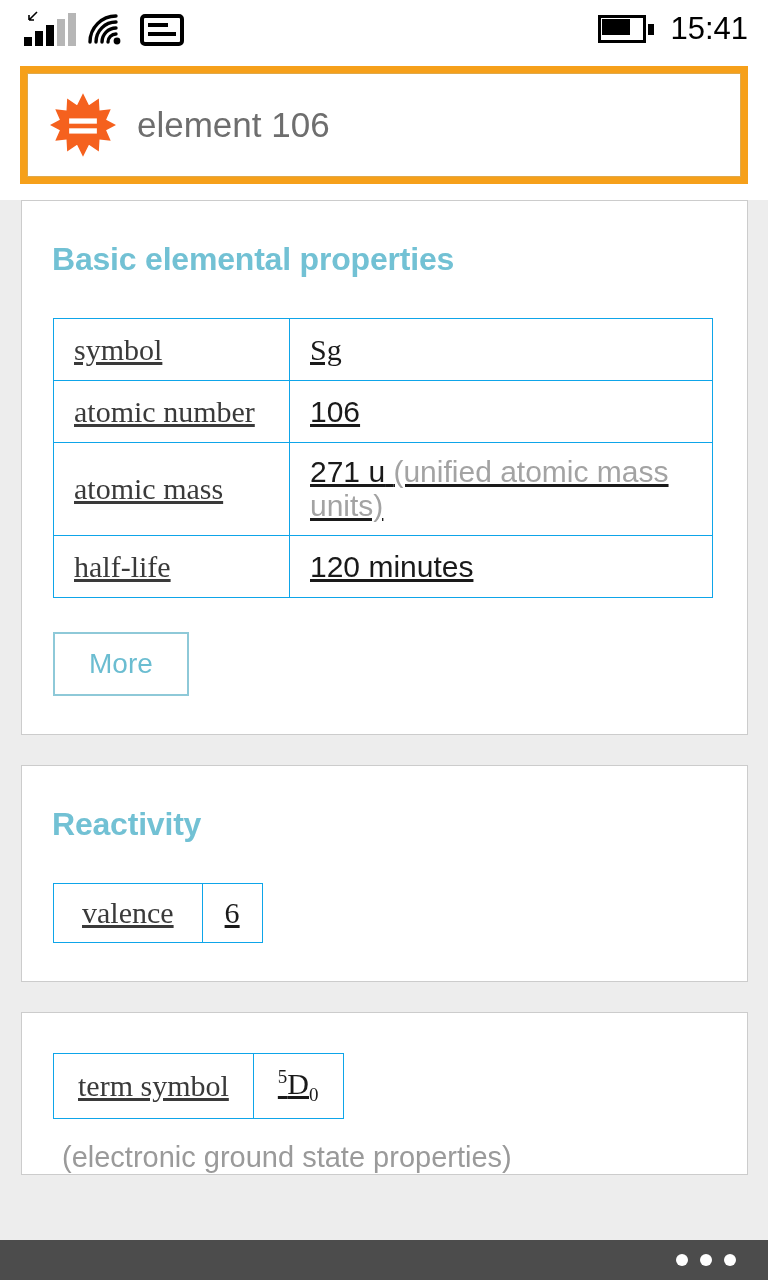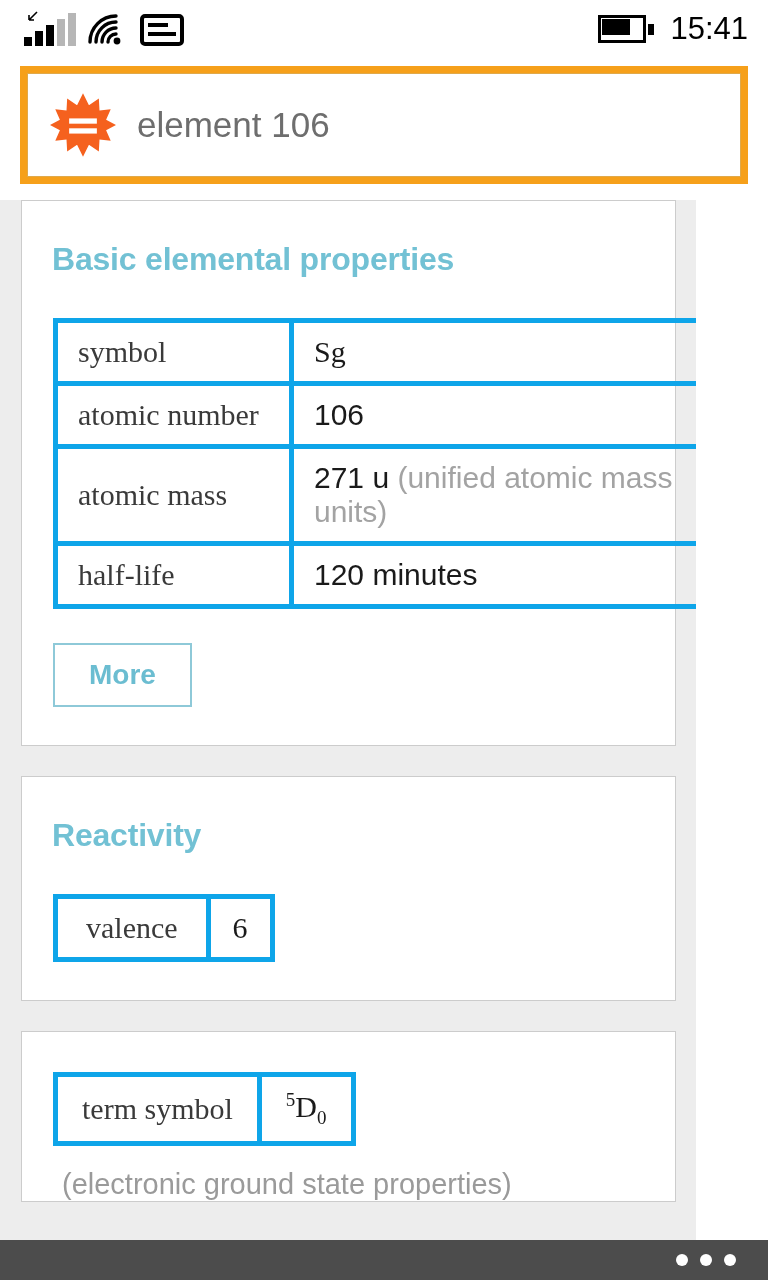--- a/index.html
+++ b/index.html
@@ -48,41 +48,42 @@
   #search-input{
     flex:1 1 auto;
     border:none; outline:none; background:transparent;
     font-family:"Liberation Sans", sans-serif;
     font-size:35px; color:#6e6e6e;
     margin-left:21px; padding:0;
   }
 
   
   #content{
-    position:absolute; top:200px; left:0; width:696px; height:1040px;
+    position:absolute; top:200px; left:0; width:768px; height:1040px;
     background:#ededed; overflow:hidden;
   }
   .card{
     background:#ffffff;
     border:1px solid #cccccc;
     margin:0 20px 30px 21px;
   }
   .card-title{
     color:#72c1d4;
     font-size:32px; font-weight:bold;
     padding:40px 0 0 30px;
     letter-spacing:-0.2px;
   }
   .card-body{ padding:40px 0 38px 31px; }
 
   table.prop{ border-collapse:collapse; }
   table.prop td{
-    border:5px solid #0ea5e9;
+    border:1px solid #0ea5e9;
     padding:12px 20px;
     vertical-align:middle;
+    text-decoration:underline;
   }
   td.lbl{
     font-family:"Liberation Serif", serif;
     font-size:30px; color:#3a3a3a;
     white-space:nowrap;
   }
   td.val{
     font-family:"Liberation Sans", sans-serif;
     font-size:30px; color:#1a1a1a;
   }
@@ -92,21 +93,21 @@
   #basic-table{ width:660px; }
   #basic-table td.lbl{ width:236px; }
   #basic-table td{ height:62px; }
 
   .btn-more{
     display:inline-block;
     margin-top:34px;
     border:2px solid #8ec9d8;
     background:#ffffff;
     color:#6bbdd1;
-    font-size:28px; font-weight:bold;
+    font-size:28px; font-weight:normal;
     padding:14px 34px;
     font-family:"Liberation Sans", sans-serif;
     cursor:pointer;
   }
 
   .term-sym{ font-family:"Liberation Serif", serif; font-size:30px; }
   .term-sym sup{ font-size:19px; vertical-align:super; }
   .term-sym sub{ font-size:19px; vertical-align:sub; }
 
   .note{

